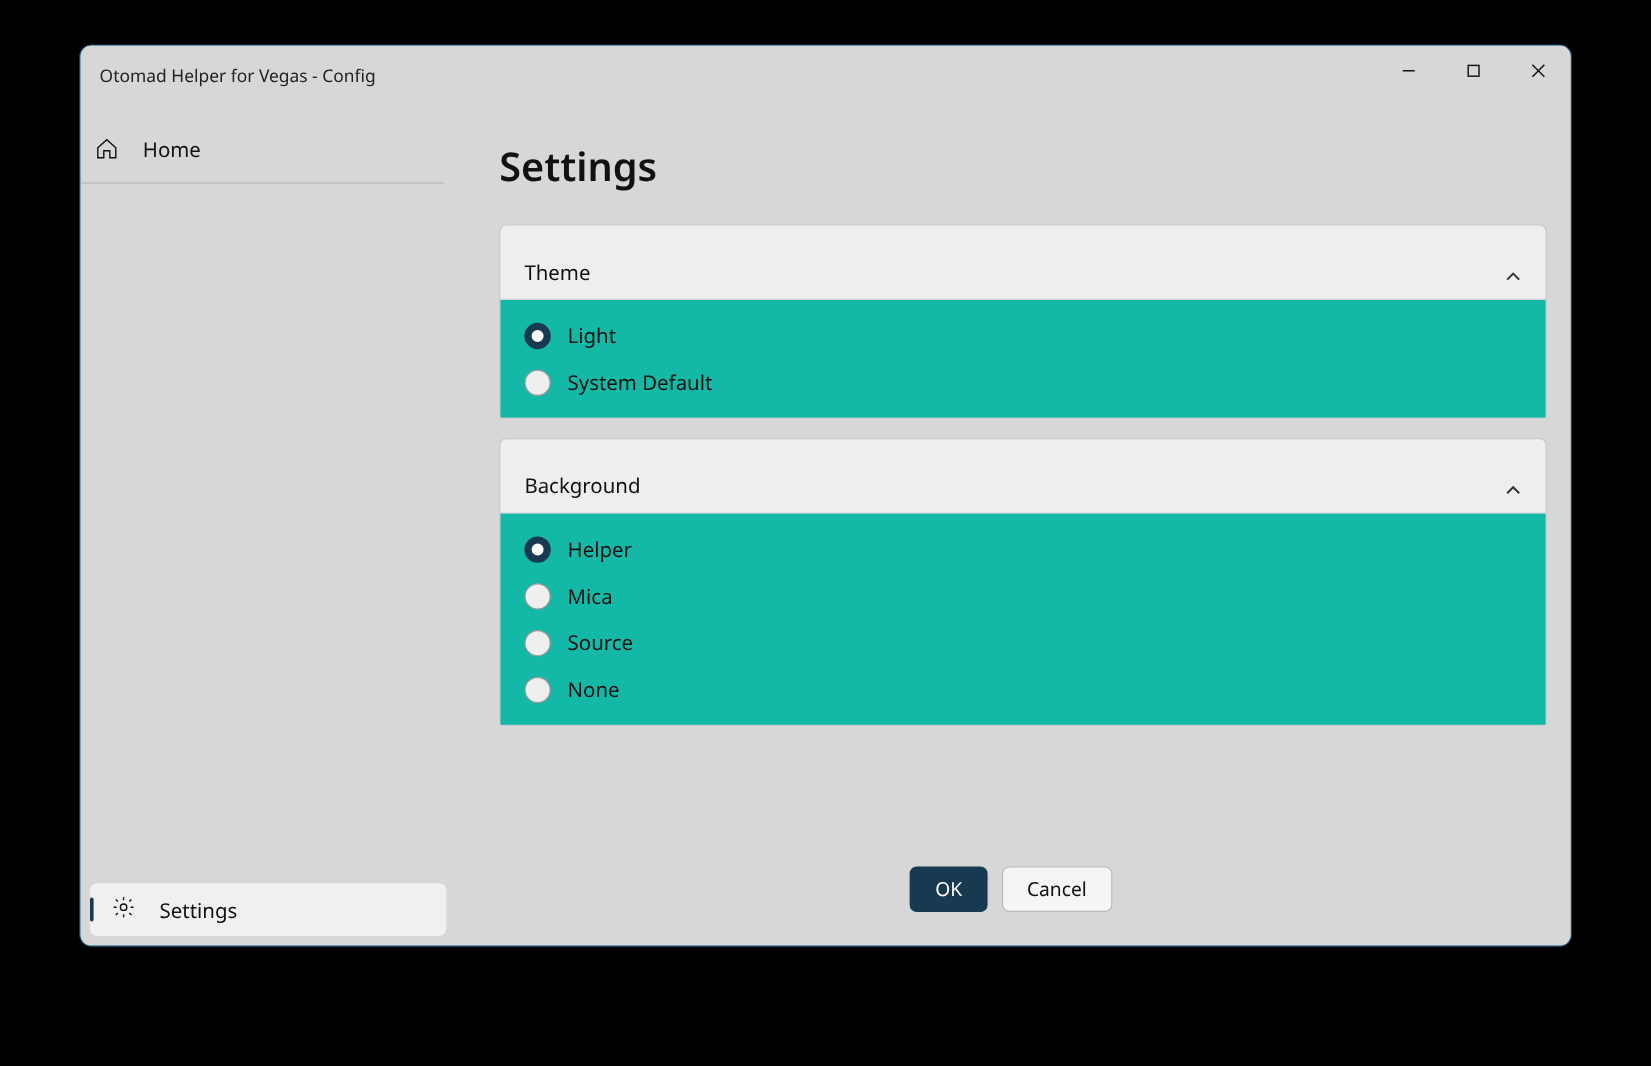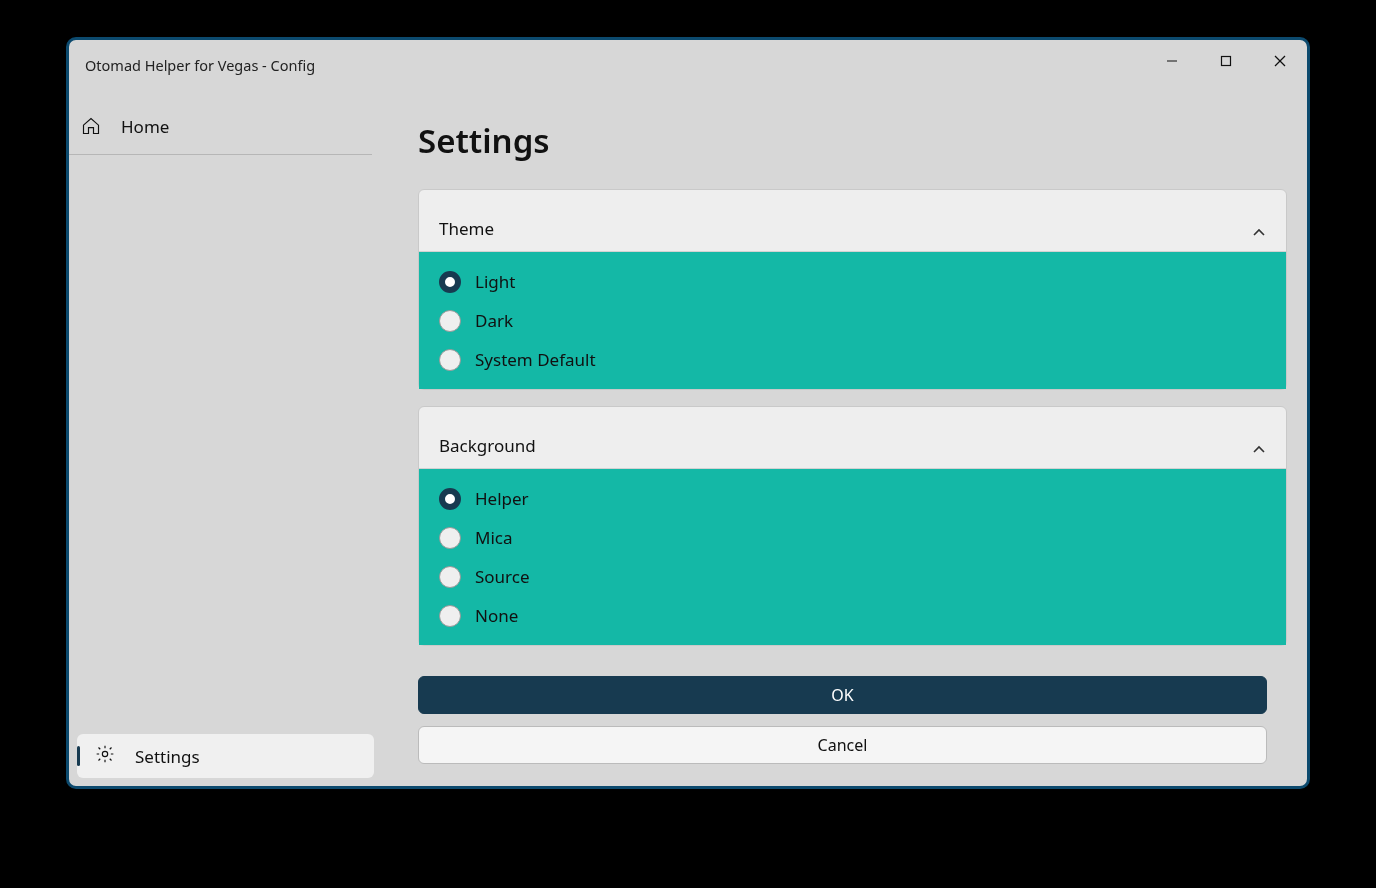--- a/index.html
+++ b/index.html
@@ -12,21 +12,21 @@
     display: flex;
     align-items: flex-start;
     justify-content: center;
   }
   .window {
     width: 1244px;
     height: 752px;
     margin-top: 37px;
     background: #d7d7d7;
     border-radius: 10px;
-    border: 3px solid #0c4a6e;
+    border: 1px solid #0c4a6e;
     display: flex;
     flex-direction: column;
     overflow: hidden;
     position: relative;
   }
   .titlebar {
     height: 50px;
     display: flex;
     align-items: center;
     padding-left: 16px;
@@ -154,21 +154,20 @@
     border: 6px solid #173a50;
     background: #fff;
     width:22px; height:22px;
   }
 
   .footer {
     display:flex;
     justify-content:center;
     gap: 12px;
     padding: 14px 20px 16px 0;
-    flex-direction: column;
   }
   .btn {
     height: 38px;
     padding: 0 20px;
     border-radius: 6px;
     font-size: 16px;
     display:flex; align-items:center; justify-content:center;
     border: 1px solid #bbb;
     background: #f5f5f5;
     color:#111;
@@ -240,24 +239,20 @@
               </svg>
           </span>
         </div>
         <div class="card-body">
           <div class="radio-row">
             <span class="radio checked"></span>
             <span>Light</span>
           </div>
           <div class="radio-row">
             <span class="radio"></span>
-            <span>Dark</span>
-          </div>
-          <div class="radio-row">
-            <span class="radio"></span>
             <span>System Default</span>
           </div>
         </div>
       </div>
 
       <div class="card">
         <div class="card-header">
           <span>Background</span>
           <span class="chev">
             <svg viewBox="0 0 14 14">

